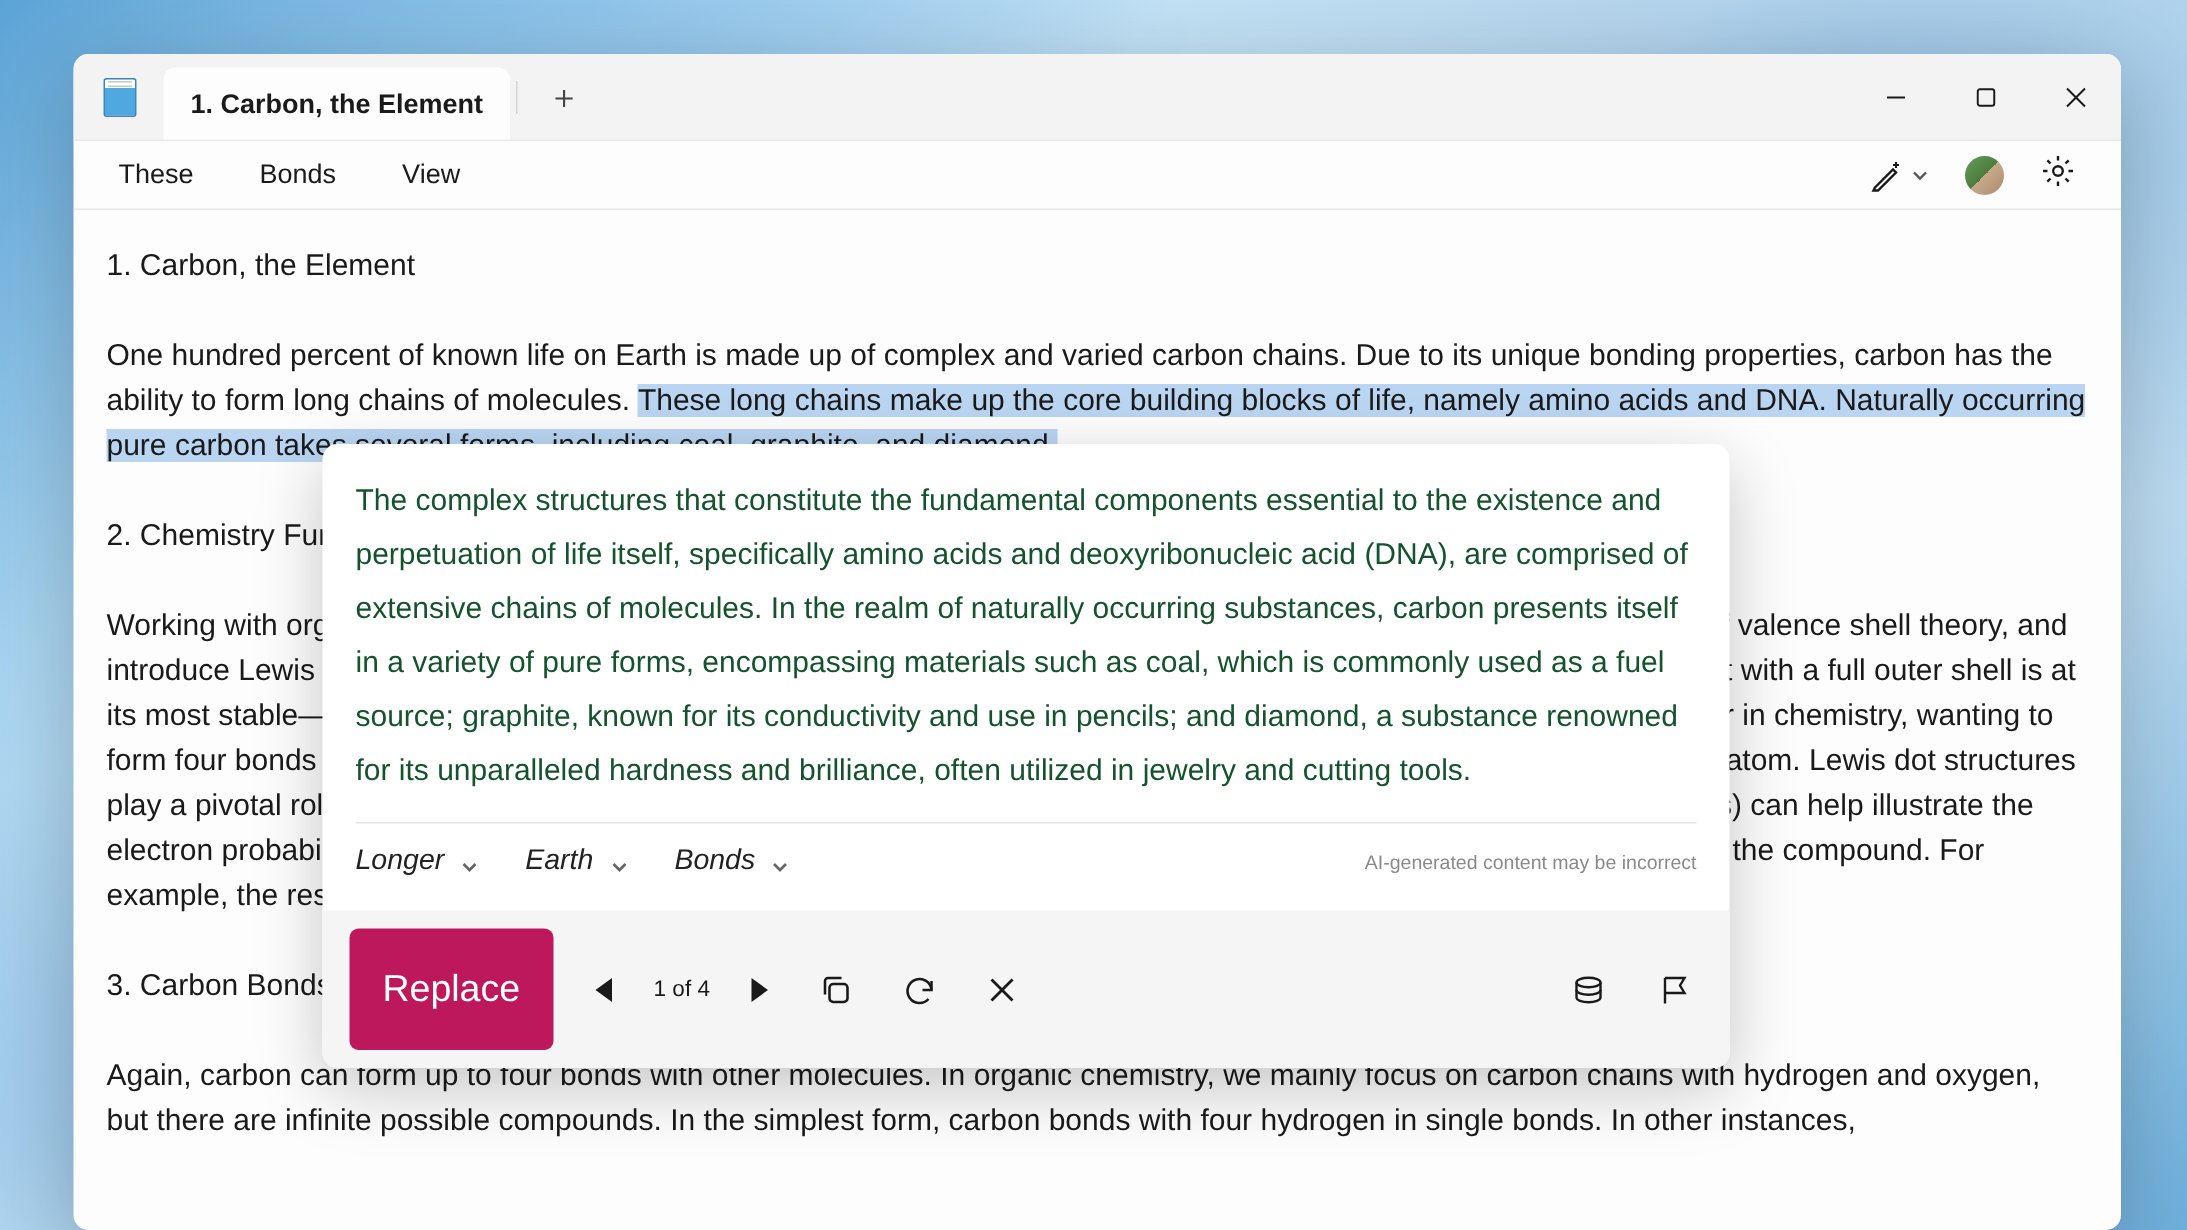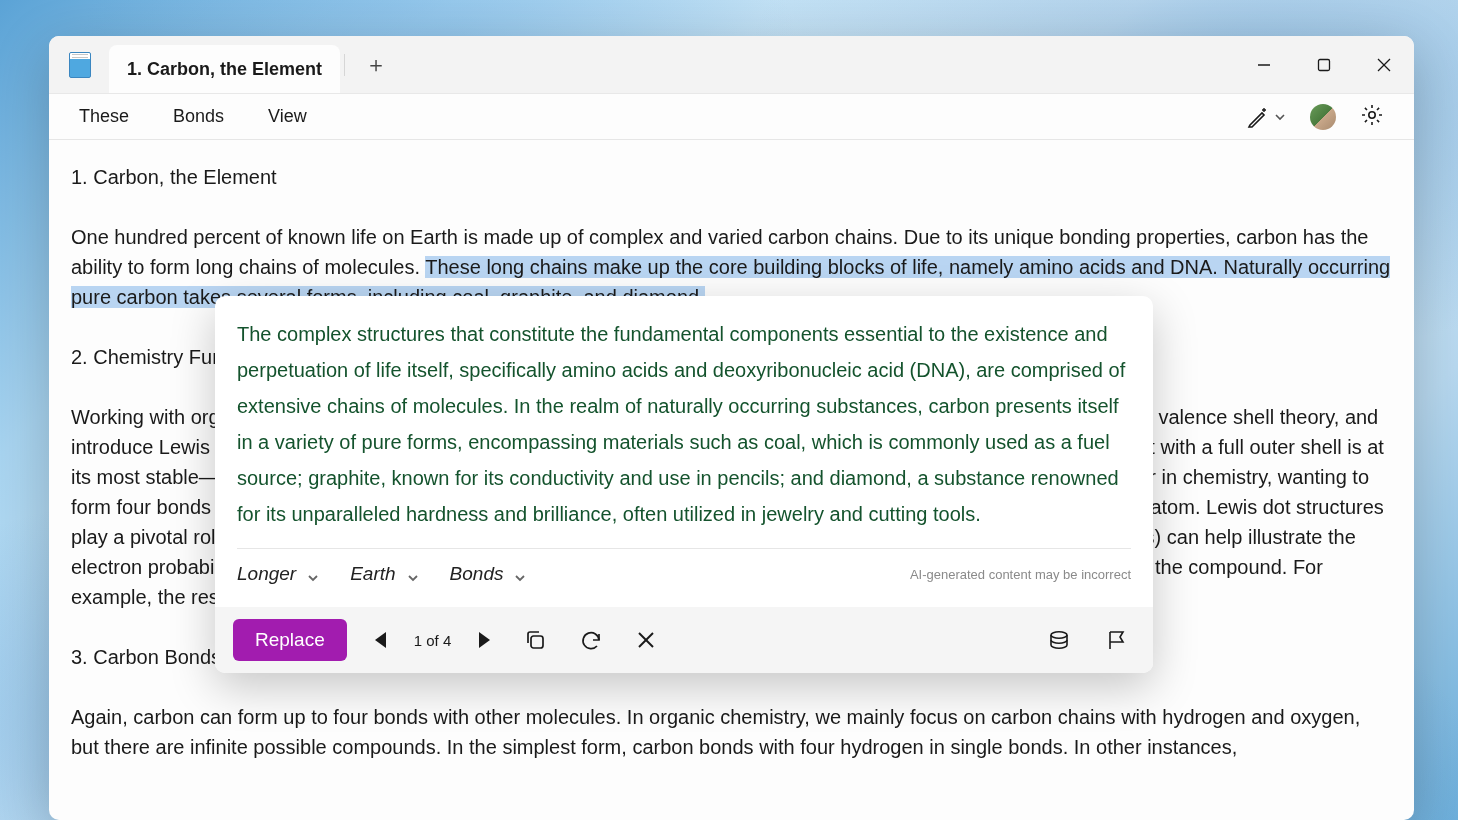--- a/index.html
+++ b/index.html
@@ -128,25 +128,25 @@
 .popup-footer {
   display: flex;
   align-items: center;
   gap: 22px;
   background: #f5f5f5;
   padding: 12px 18px;
   border-bottom-left-radius: 10px;
   border-bottom-right-radius: 10px;
 }
 .replace-btn {
-  background: #a21caf;
+  background: #be185d;
   color: #fff;
   border: none;
-  padding: 10px 22px;
-  font-size: 19px;
+  padding: 26px 22px;
+  font-size: 25px;
   border-radius: 6px;
   cursor: pointer;
 }
 .tri { width: 0; height: 0; border-top: 8px solid transparent; border-bottom: 8px solid transparent; }
 .tri.left { border-right: 11px solid #1a1a1a; }
 .tri.right { border-left: 11px solid #1a1a1a; }
 .pager { font-size: 15px; color: #1a1a1a; }
 .icon-btn { cursor: pointer; display: flex; align-items: center; padding: 6px; }
 .spacer { flex: 1; }
 </style>

